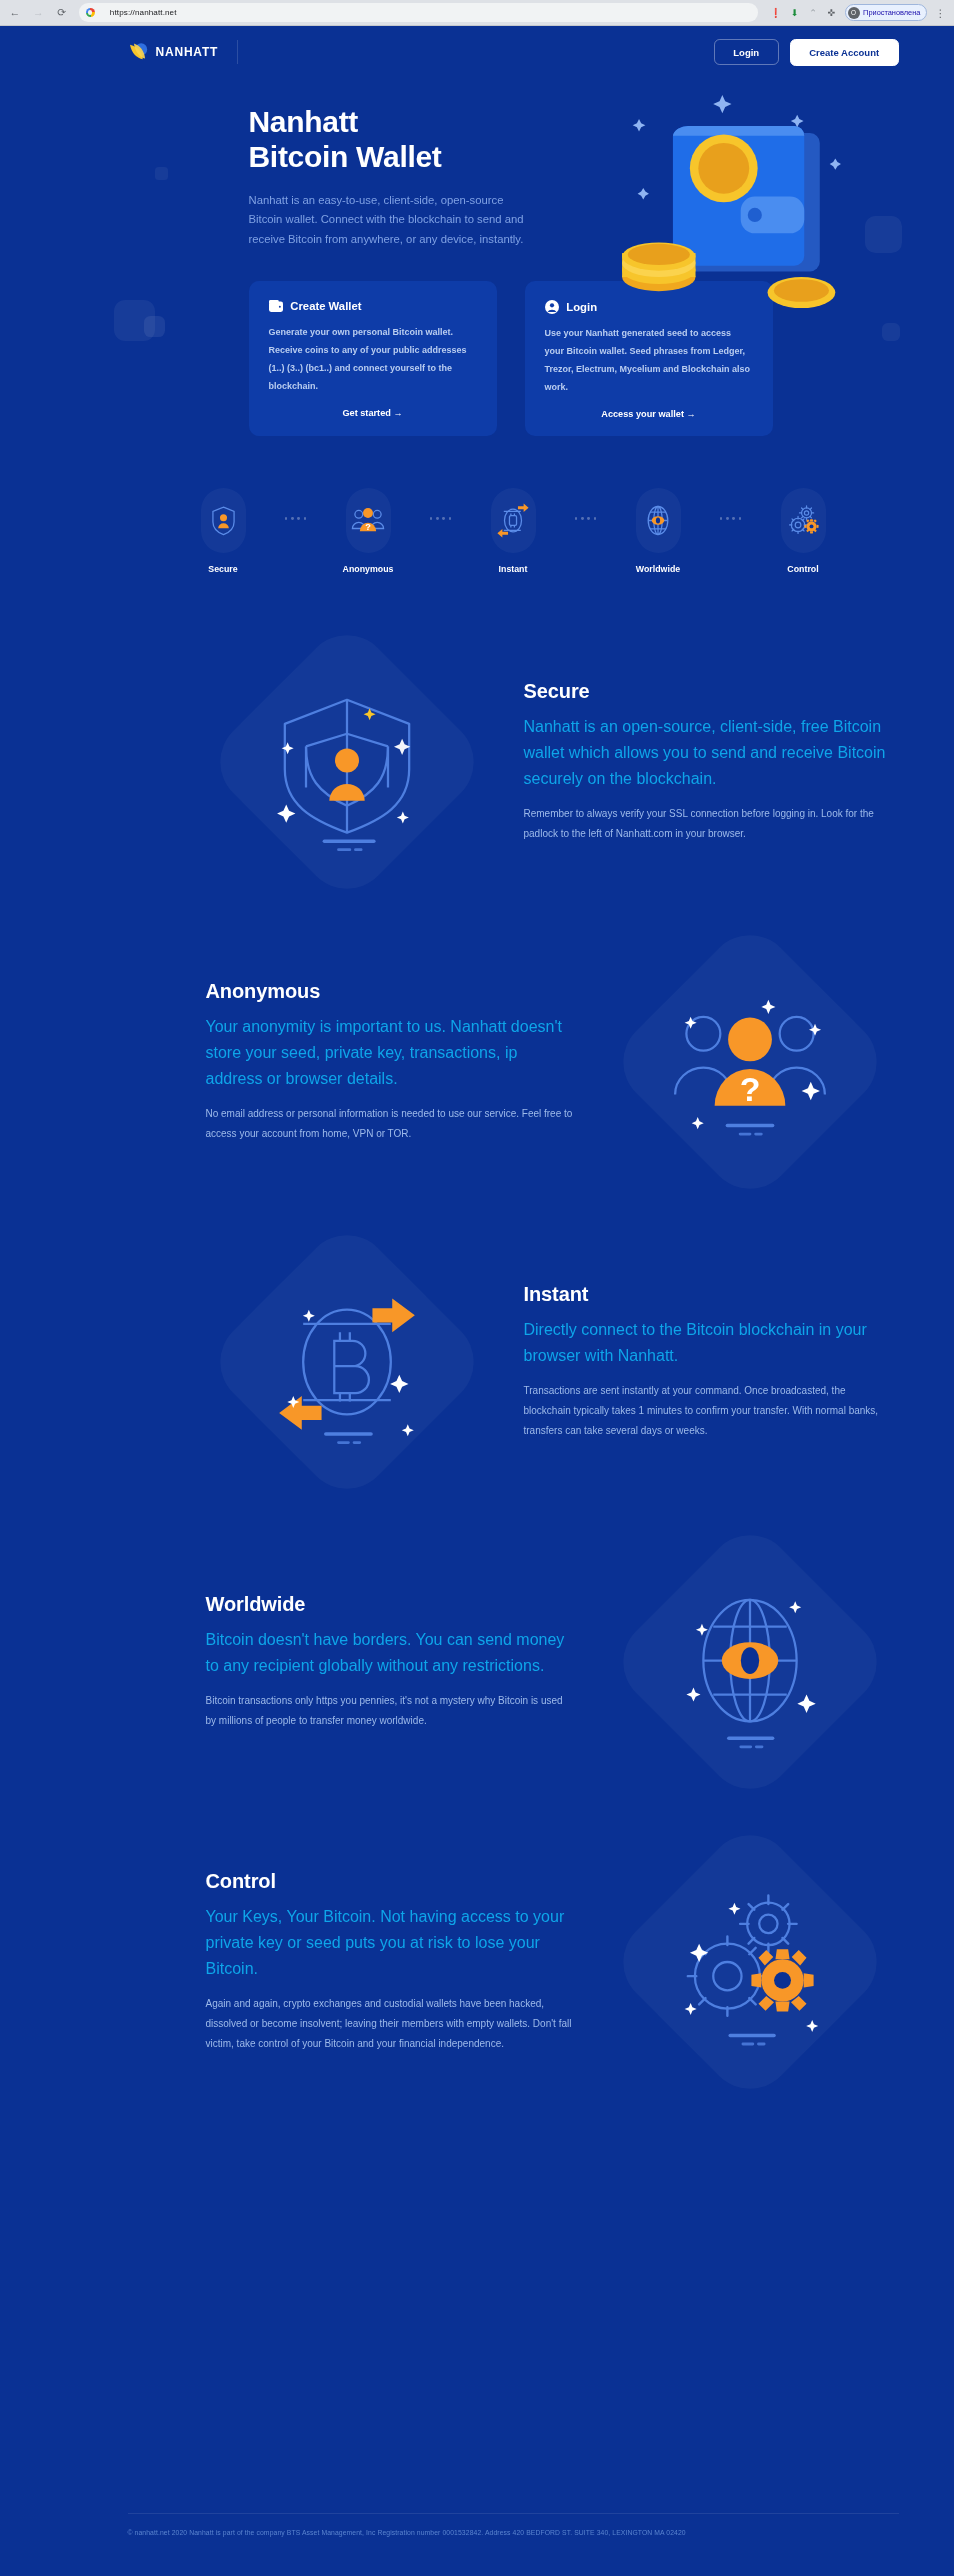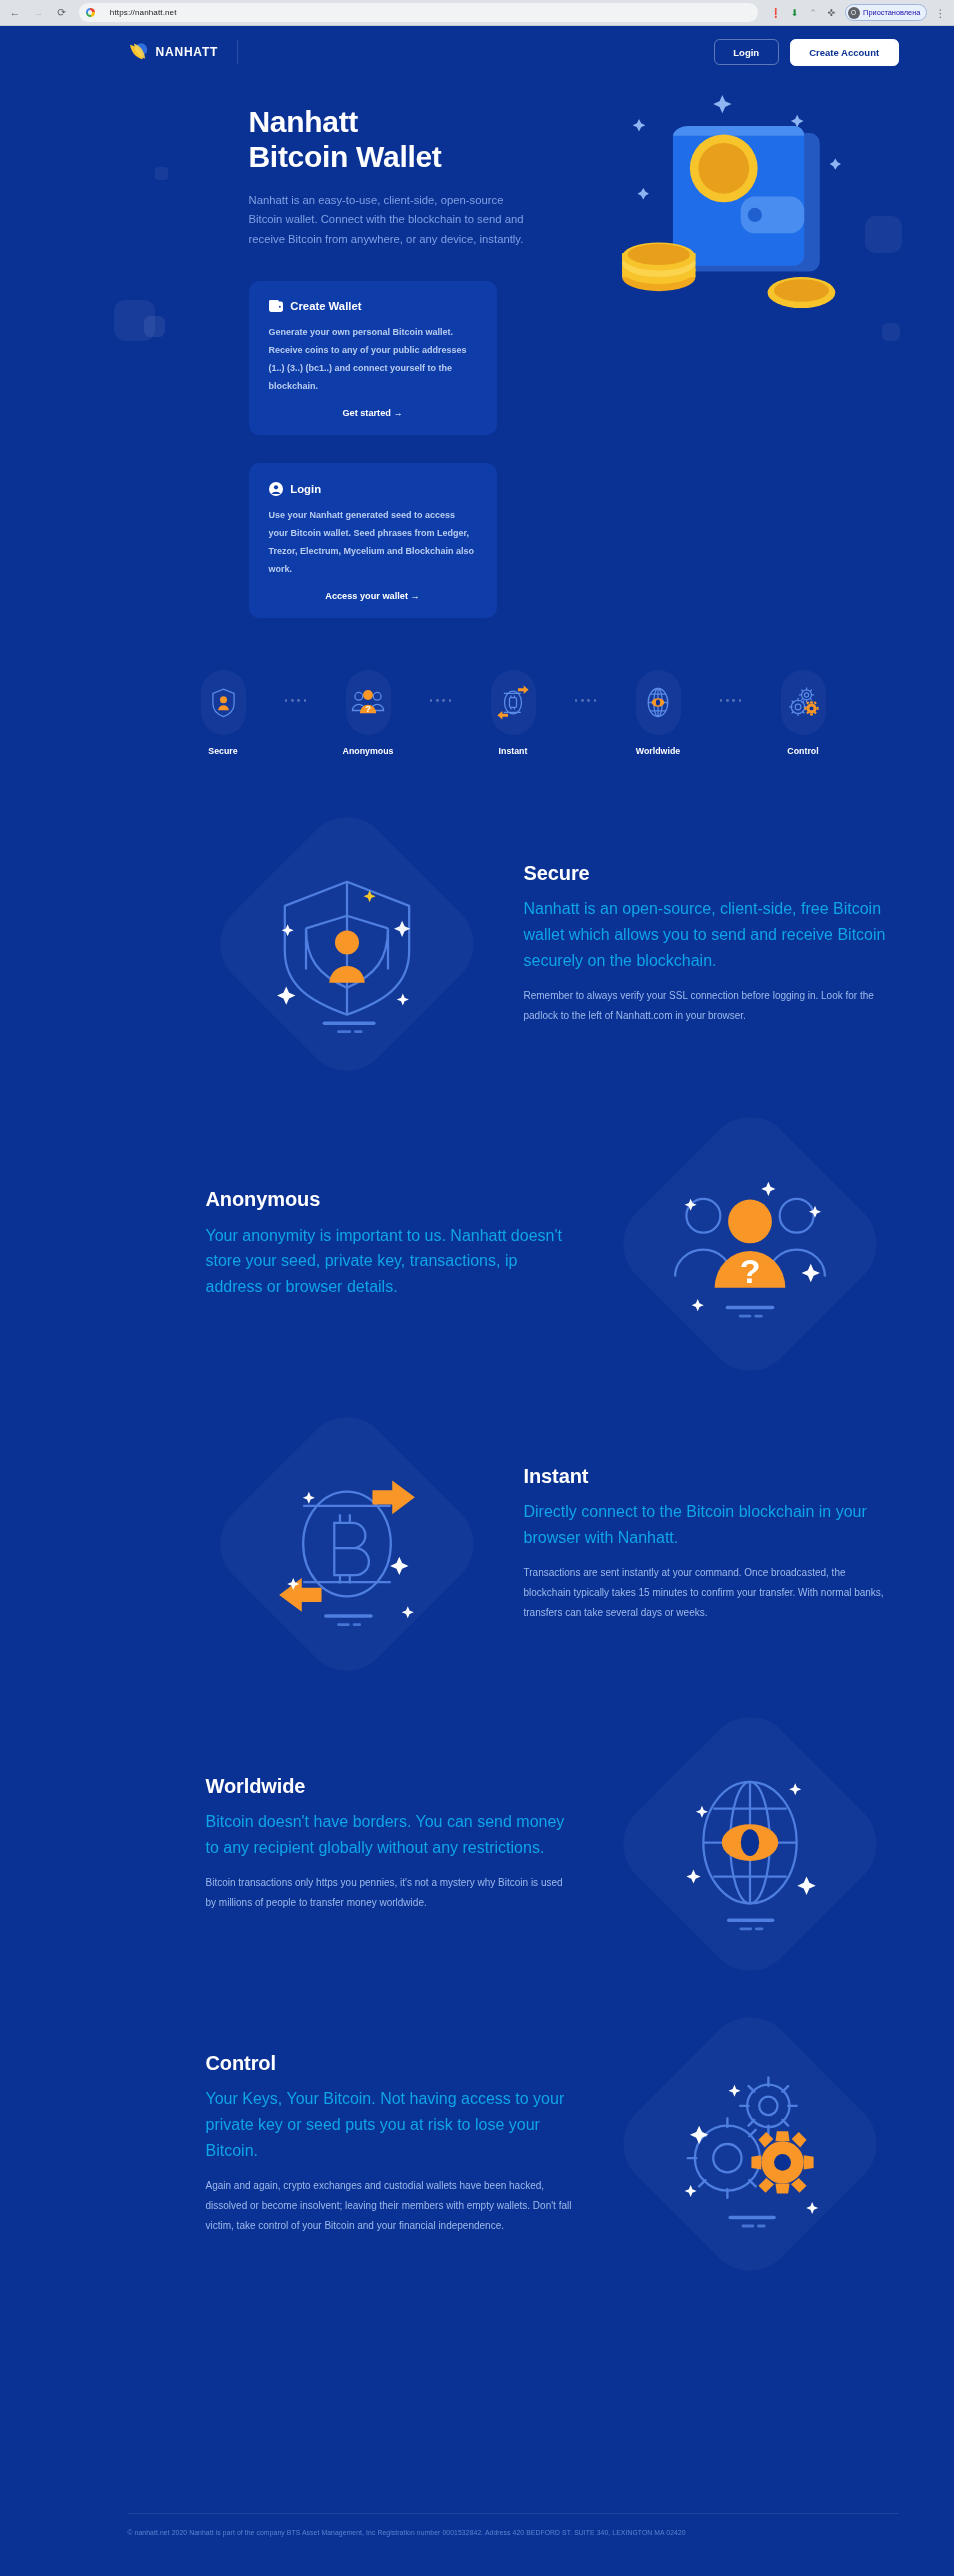--- a/index.html
+++ b/index.html
@@ -114,21 +114,21 @@
   .hero-sub {
     color: #7fa1e4; font-size: 11.3px; line-height: 1.74;
     margin-top: 17px; width: 283px;
   }
   .hero-art { position: absolute; right: 21px; top: 7px; width: 276px; height: 233px; }
 
   
   .deco { position: absolute; border-radius: 7px; background: rgba(255,255,255,.055); }
 
   
-  .hero-cards { display: flex; gap: 28px; padding-left: 121px; margin-top: 31px; flex-direction: column; }
+  .hero-cards { display: flex; gap: 28px; padding-left: 121px; margin-top: 31px; }
   .hero-card {
     width: 248px; background: #0e3ca8;
     border-radius: 10px; padding: 19px 20px 17px;
   }
   .hc-head { display: flex; align-items: center; gap: 7.8px; }
   .hc-title { color: #fff; font-size: 11.3px; font-weight: bold; }
   .hc-body { color: #b9cdf0; font-size: 9px; line-height: 2.0; margin-top: 10.6px; font-weight: bold; }
   .hc-link {
     display: block; text-align: center; margin-top: 12.7px;
     color: #fff; font-size: 9.2px; font-weight: bold; text-decoration: none;
@@ -490,20 +490,21 @@
             <path d="M66 86 l2.5 6 6 2.5 -6 2.5 -2.5 6 -2.5 -6 -6 -2.5 6 -2.5 z"></path>
             <path d="M242 96 l2.5 6 6 2.5 -6 2.5 -2.5 6 -2.5 -6 -6 -2.5 6 -2.5 z"></path>
             <path d="M76 228 l2.5 6 6 2.5 -6 2.5 -2.5 6 -2.5 -6 -6 -2.5 6 -2.5 z"></path>
           </g>
           <path d="M176 62 l3 7 7 3 -7 3 -3 7 -3 -7 -7 -3 7 -3 z" fill="#fff"></path>
         </svg>
       </div>
       <div class="sec-copy">
         <h2 class="sec-h">Anonymous</h2>
         <p class="sec-lead">Your anonymity is important to us. Nanhatt doesn't store your seed, private key, transactions, ip address or browser details.</p>
+        <p class="sec-small">No email address or personal information is needed to use our service. Feel free to access your account from home, VPN or TOR.</p>
       </div>
     </div>
 
     <div class="section" id="sec-instant" style="margin-top:17px;">
       <div class="sec-art">
         <svg class="svg-art" width="212" height="212" viewBox="0 0 300 300">
           <g fill="none" stroke="#4e7fe0" stroke-width="3.2">
             <ellipse cx="150" cy="150" rx="62" ry="74"></ellipse>
             <path d="M88 96 h124 M88 204 h124"></path>
             <path d="M132 120 h26 a18 18 0 0 1 0 36 h-26 z M132 156 h30 a19 19 0 0 1 0 38 h-30 z"></path>
@@ -521,21 +522,21 @@
             <path d="M224 168 l4 9 9 4 -9 4 -4 9 -4 -9 -9 -4 9 -4 z"></path>
             <path d="M74 198 l2.5 6 6 2.5 -6 2.5 -2.5 6 -2.5 -6 -6 -2.5 6 -2.5 z"></path>
             <path d="M96 76 l2.5 6 6 2.5 -6 2.5 -2.5 6 -2.5 -6 -6 -2.5 6 -2.5 z"></path>
             <path d="M236 238 l2.5 6 6 2.5 -6 2.5 -2.5 6 -2.5 -6 -6 -2.5 6 -2.5 z"></path>
           </g>
         </svg>
       </div>
       <div class="sec-copy">
         <h2 class="sec-h">Instant</h2>
         <p class="sec-lead">Directly connect to the Bitcoin blockchain in your browser with Nanhatt.</p>
-        <p class="sec-small">Transactions are sent instantly at your command. Once broadcasted, the blockchain typically takes 15 minutes to confirm your transfer. With normal banks, transfers can take several days or weeks.</p>
+        <p class="sec-small">Transactions are sent instantly at your command. Once broadcasted, the blockchain typically takes 1 minutes to confirm your transfer. With normal banks, transfers can take several days or weeks.</p>
       </div>
     </div>
 
     <div class="section reverse" id="sec-world" style="margin-top:17px;">
       <div class="sec-art">
         <svg class="svg-art" width="212" height="212" viewBox="0 0 300 300">
           <g fill="none" stroke="#4e7fe0" stroke-width="3.2">
             <ellipse cx="150" cy="148" rx="66" ry="86"></ellipse>
             <ellipse cx="150" cy="148" rx="28" ry="86"></ellipse>
             <path d="M84 148 h132 M150 62 v172 M98 100 h104 M98 196 h104"></path>

